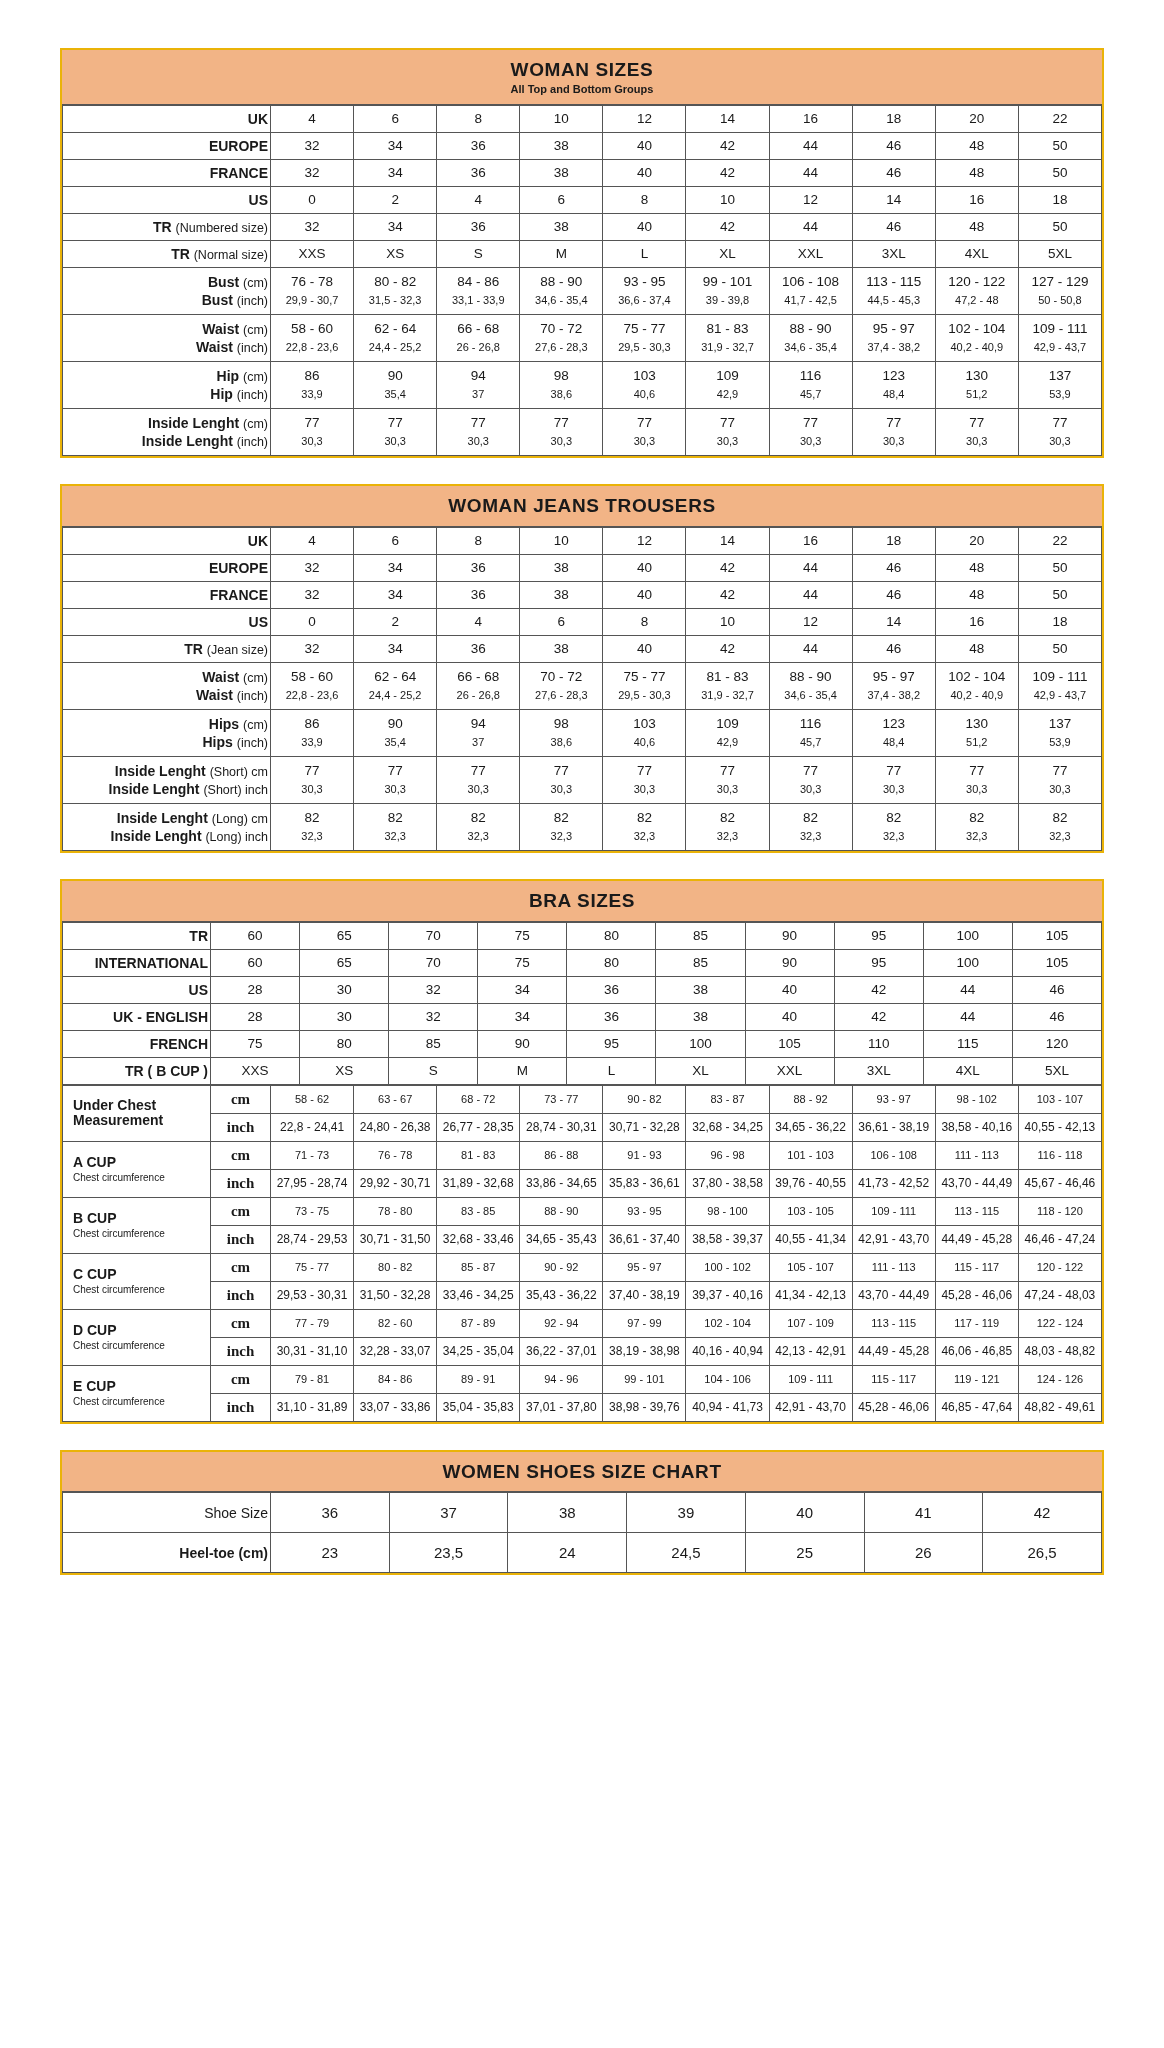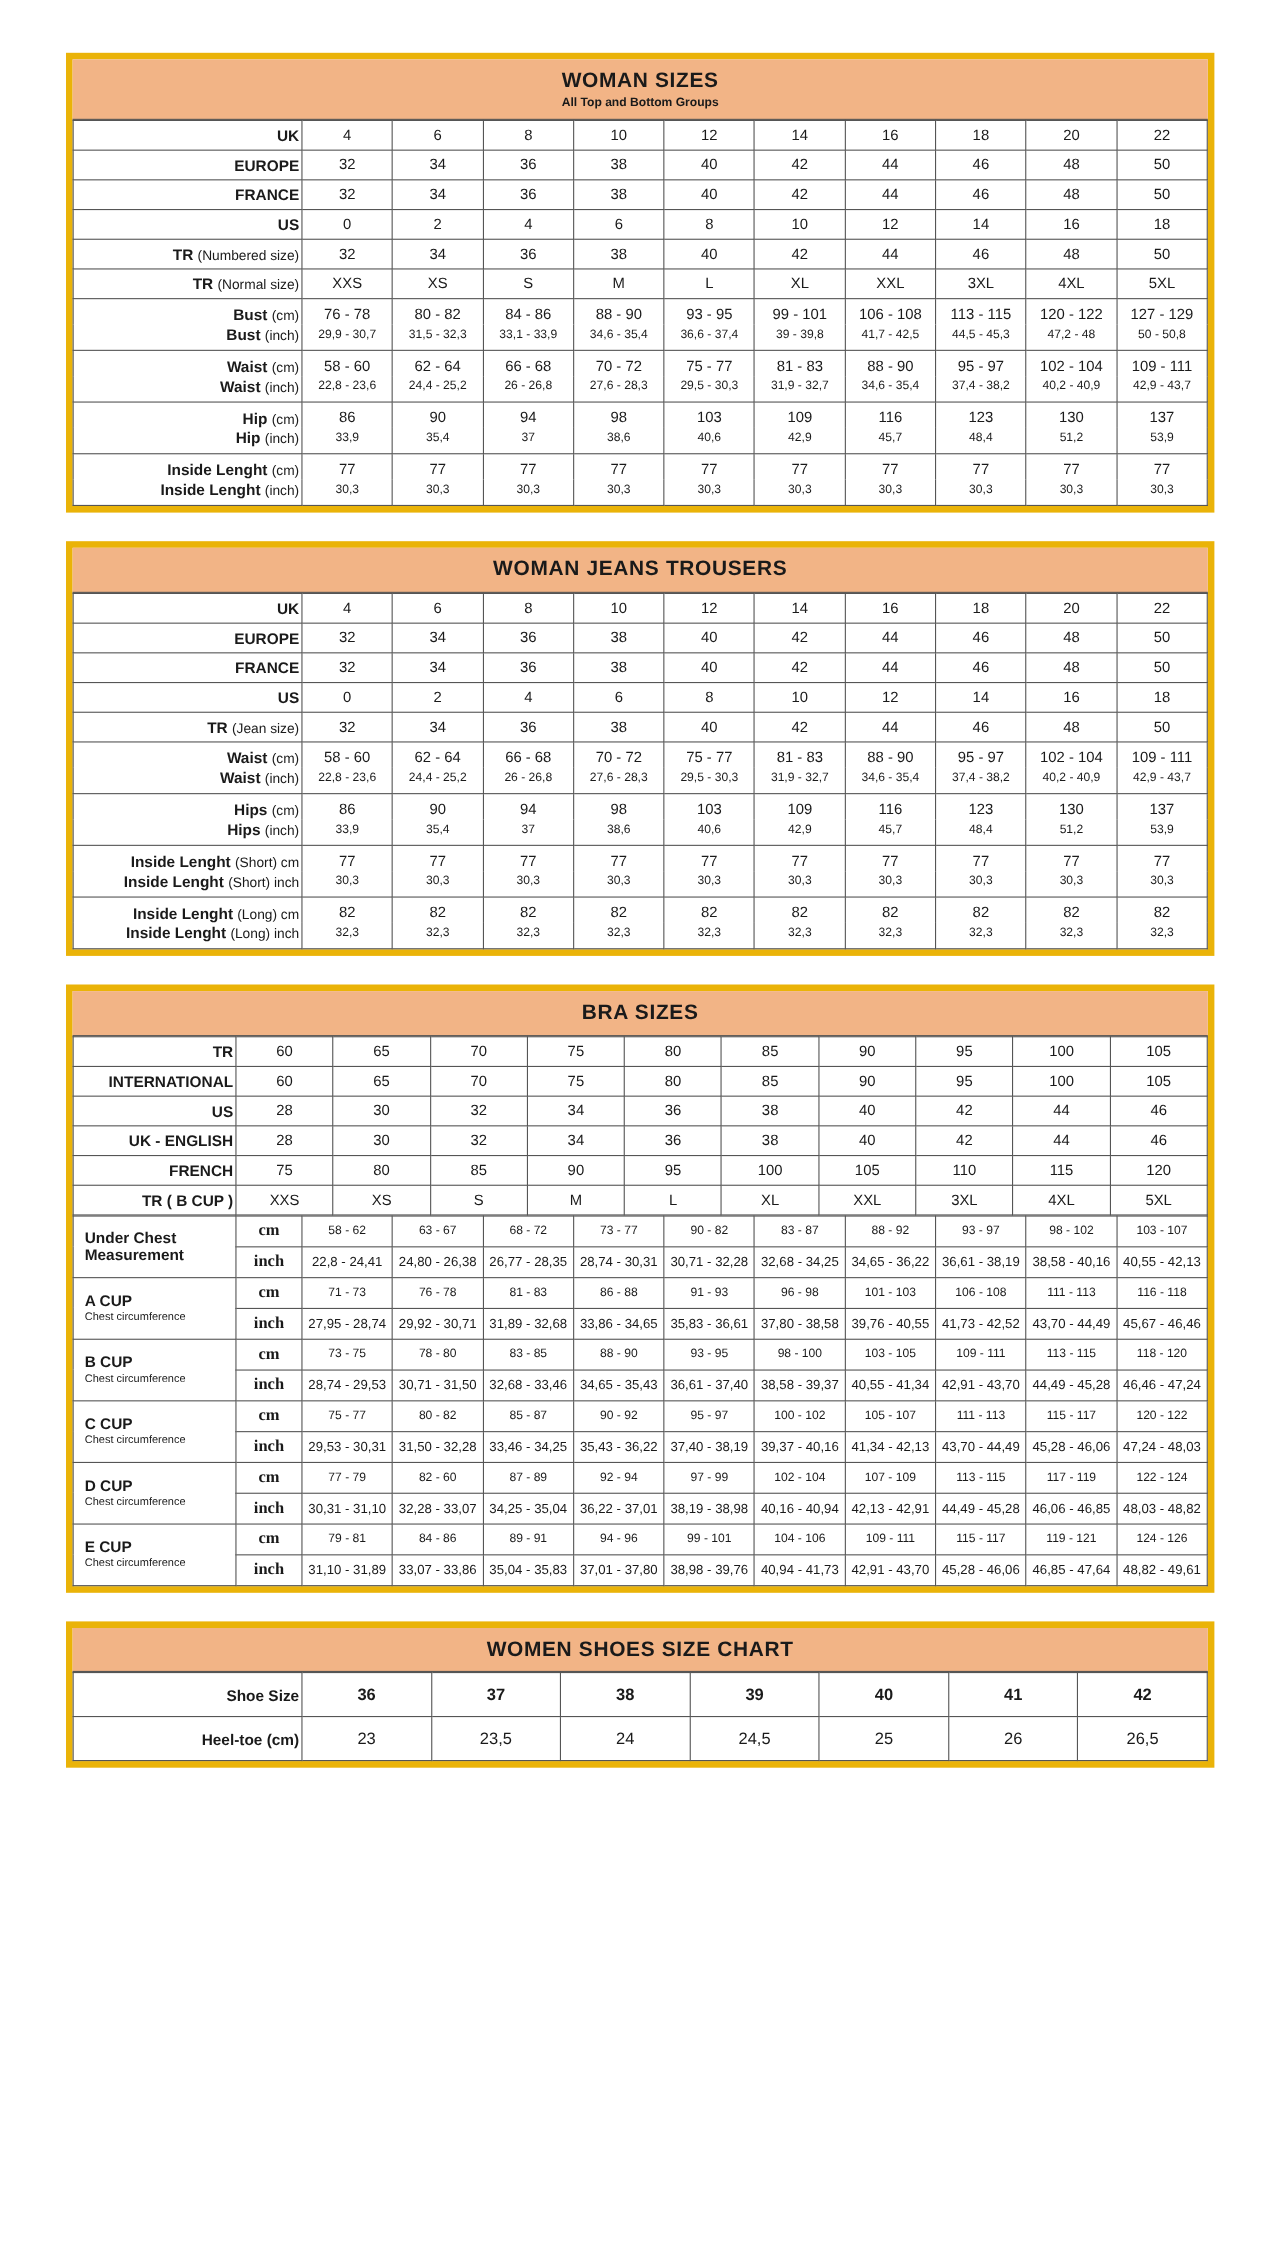--- a/index.html
+++ b/index.html
@@ -14,21 +14,21 @@
     -webkit-font-smoothing: antialiased;
   }
   .page {
     width: 1164px;
     min-height: 2048px;
     box-sizing: border-box;
     padding: 48px 60px 40px 60px;
     background: #ffffff;
   }
   .chart-block {
-    border: 6px solid #eab308;
+    border: 2px solid #eab308;
     margin-bottom: 26px;
     background: #fff;
   }
   .chart-title {
     background: #f2b486;
     border-bottom: 1px solid #555;
     text-align: center;
     padding: 9px 4px 9px 4px;
   }
   .chart-title .t-main {
@@ -100,21 +100,21 @@
   .bra-detail td.val {
     font-size: 12px;
   }
   .bra-detail td.val.big {
     font-size: 11px;
   }
   
   .shoes-table col.c0 { width: 208px; }
   .shoes-table td { padding: 11px 2px; font-size: 15px; }
   .shoes-table td.label { font-size: 14px; }
-  .shoes-table tr.head td { font-weight: bold; }
+  .shoes-table tr.head td { font-weight: normal; }
 </style>
 </head>
 <body>
 
 <div class="page">
 
   <div class="chart-block">
     <div class="chart-title">
       <span class="t-main">WOMAN SIZES</span>
       <span class="t-sub">All Top and Bottom Groups</span>

